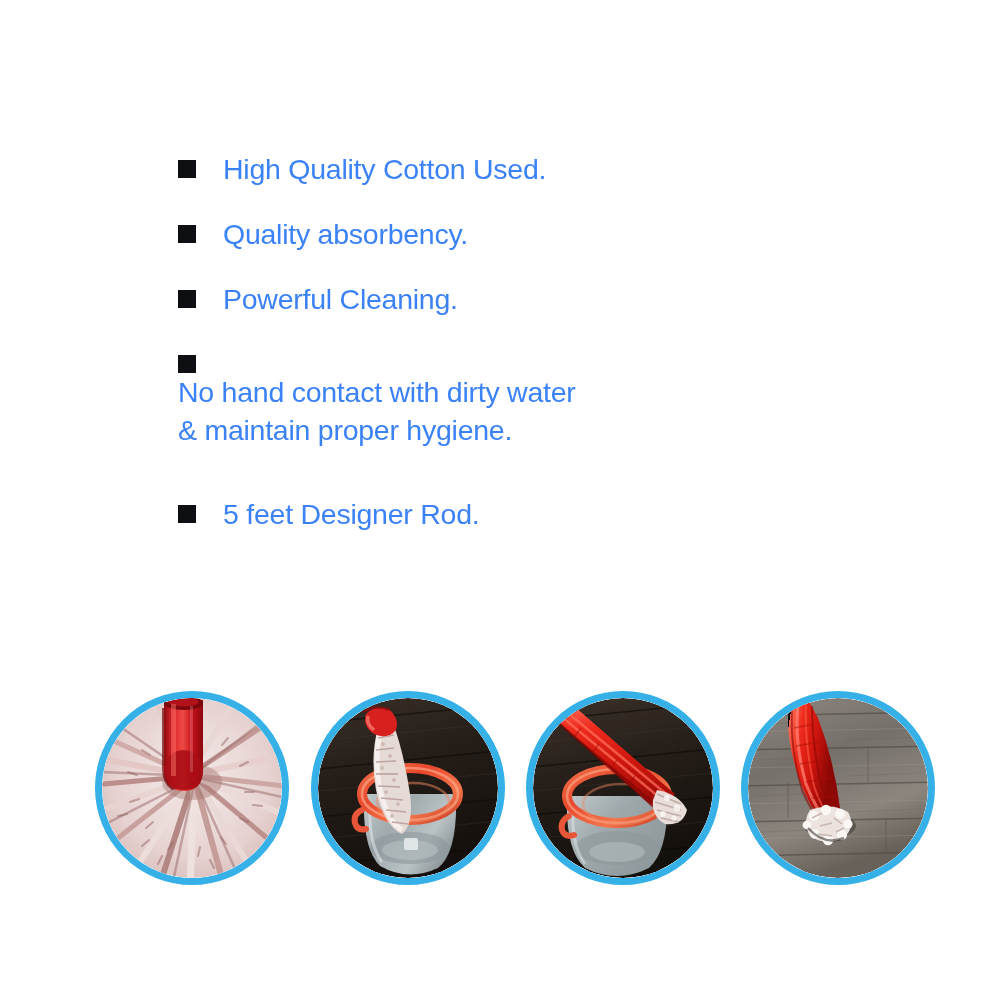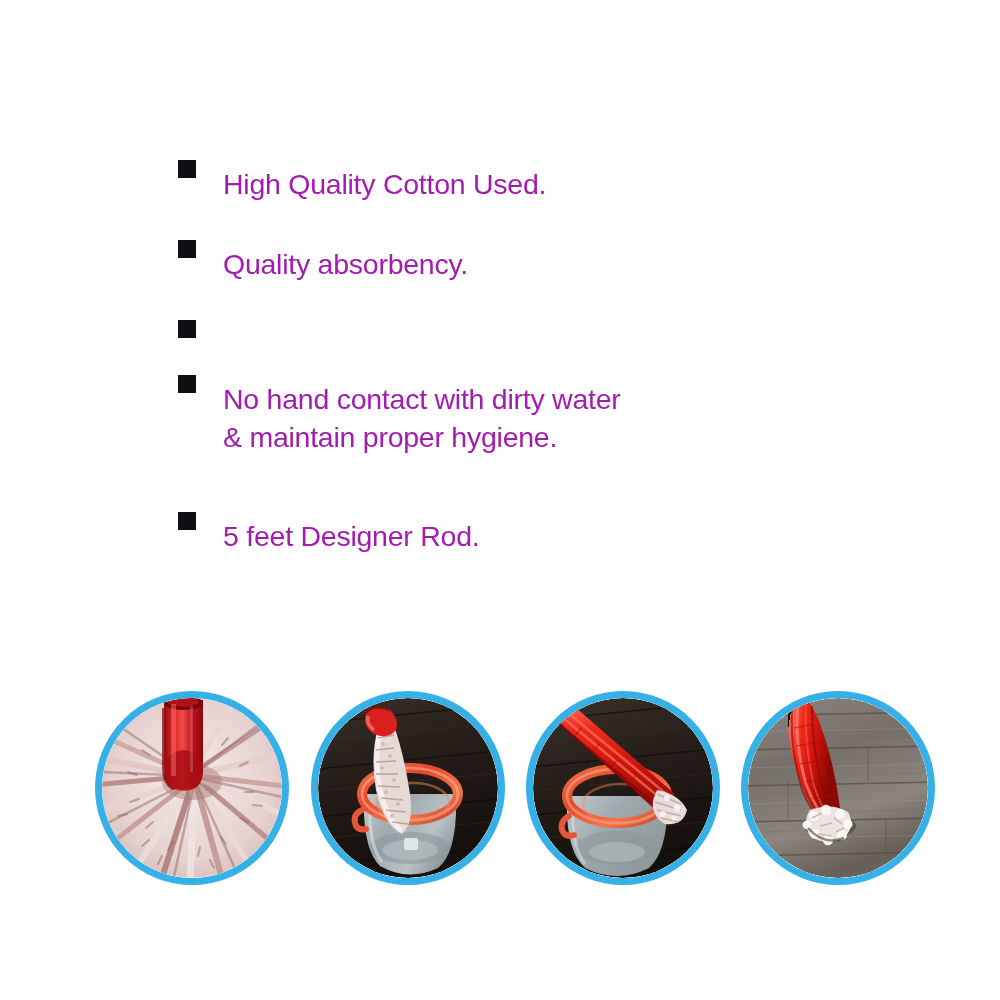--- a/index.html
+++ b/index.html
@@ -29,40 +29,40 @@
     width: 760px;
   }
 
   .feature-row {
     display: flex;
     align-items: flex-start;
     margin-bottom: 27px;
   }
   .feature-row.gap-after {
     margin-bottom: 46px;
+    flex-direction: column;
   }
 
   .bullet-square {
     width: 18px;
     height: 18px;
     background: #0d0f12;
     flex: 0 0 18px;
     margin-top: 10px;
     margin-right: 27px;
   }
 
   .feature-text {
     font-size: 28.5px;
     line-height: 38px;
-    color: #a21caf;
+    color: #3b82f6;
     font-family: "Liberation Sans", sans-serif;
     letter-spacing: -0.25px;
     white-space: pre-line;
     font-weight: 400;
-    margin-top: 15px;
   }
 
   
   #photo-strip {
     position: absolute;
     left: 0;
     top: 691px;
     width: 1000px;
     height: 200px;
   }
@@ -105,20 +105,21 @@
 
 
 
     <div class="feature-row">
       <span class="bullet-square"></span>
       <span class="feature-text">Quality absorbency.</span>
     </div>
 
     <div class="feature-row">
       <span class="bullet-square"></span>
+      <span class="feature-text">Powerful Cleaning.</span>
     </div>
 
     <div class="feature-row gap-after">
       <span class="bullet-square"></span>
       <span class="feature-text">No hand contact with dirty water
 &amp; maintain proper hygiene.</span>
     </div>
 
     <div class="feature-row">
       <span class="bullet-square"></span>

